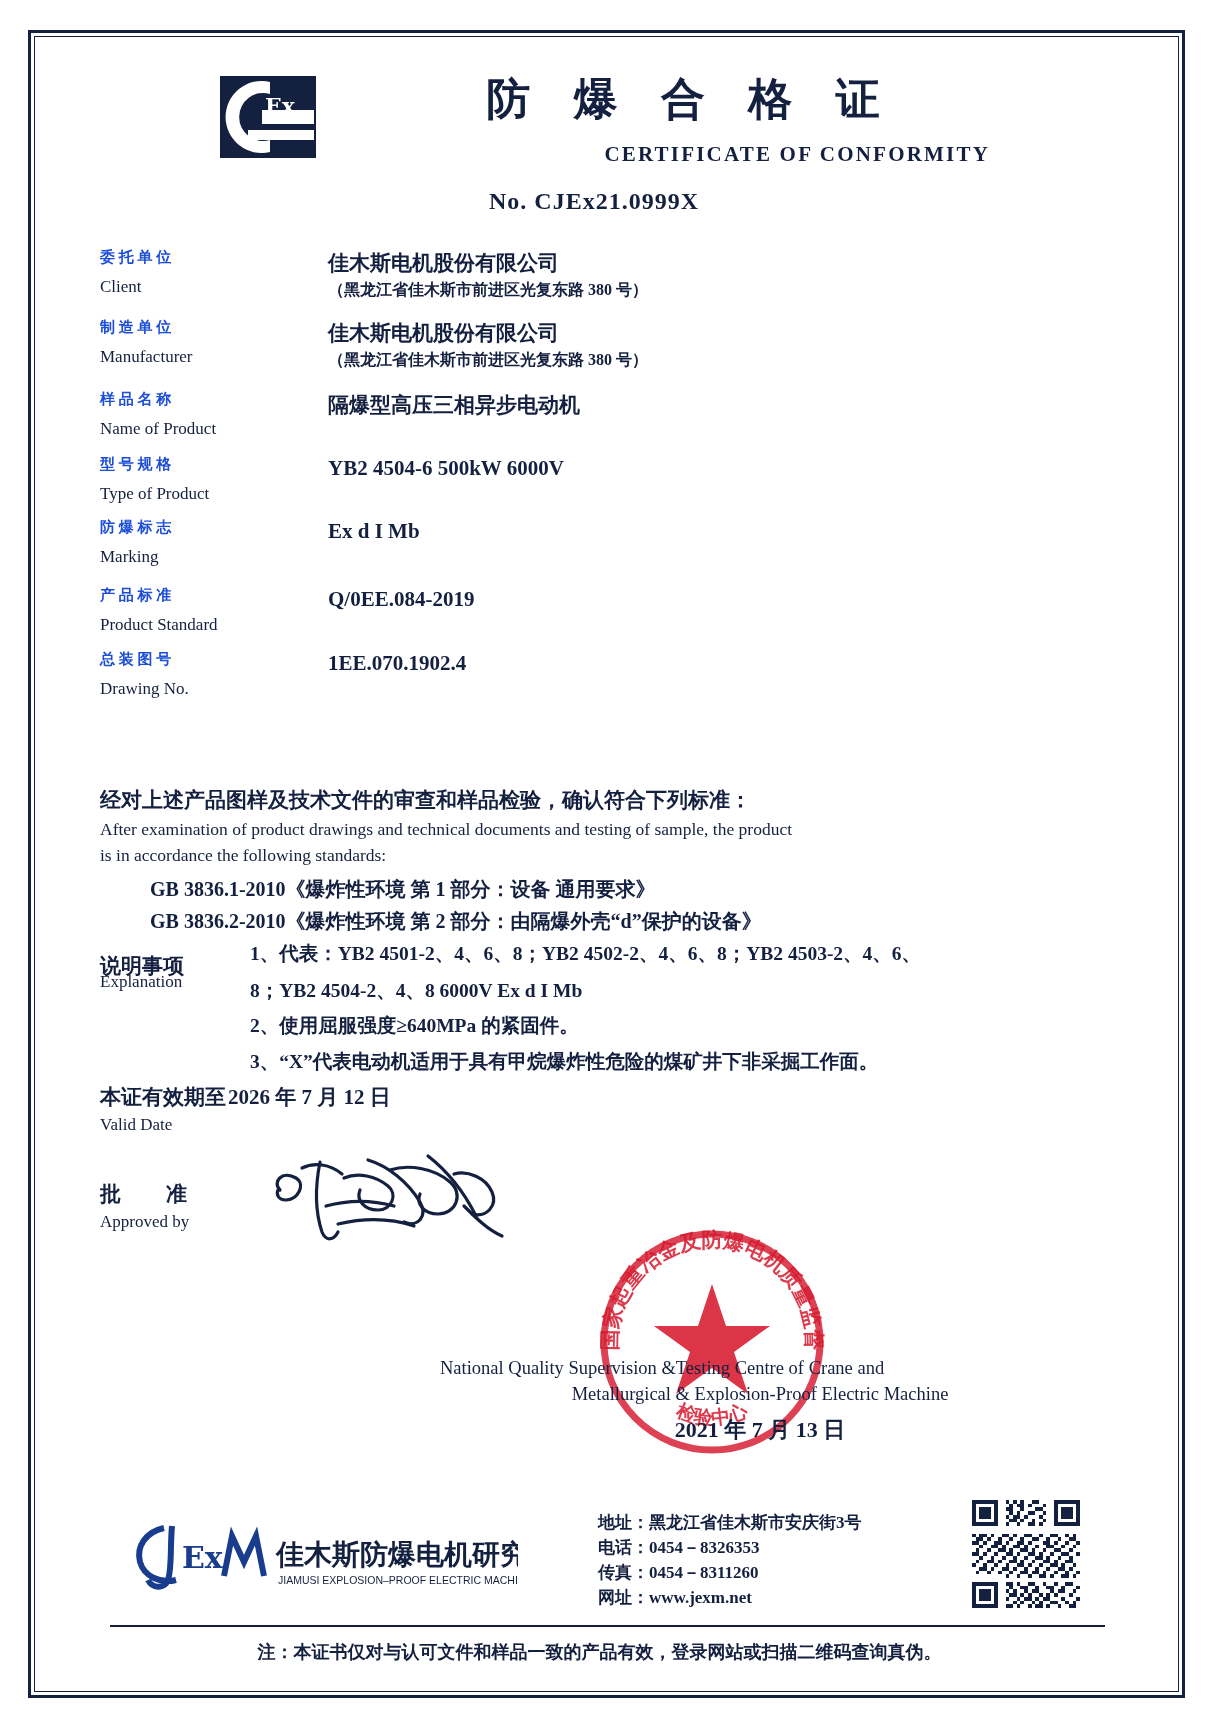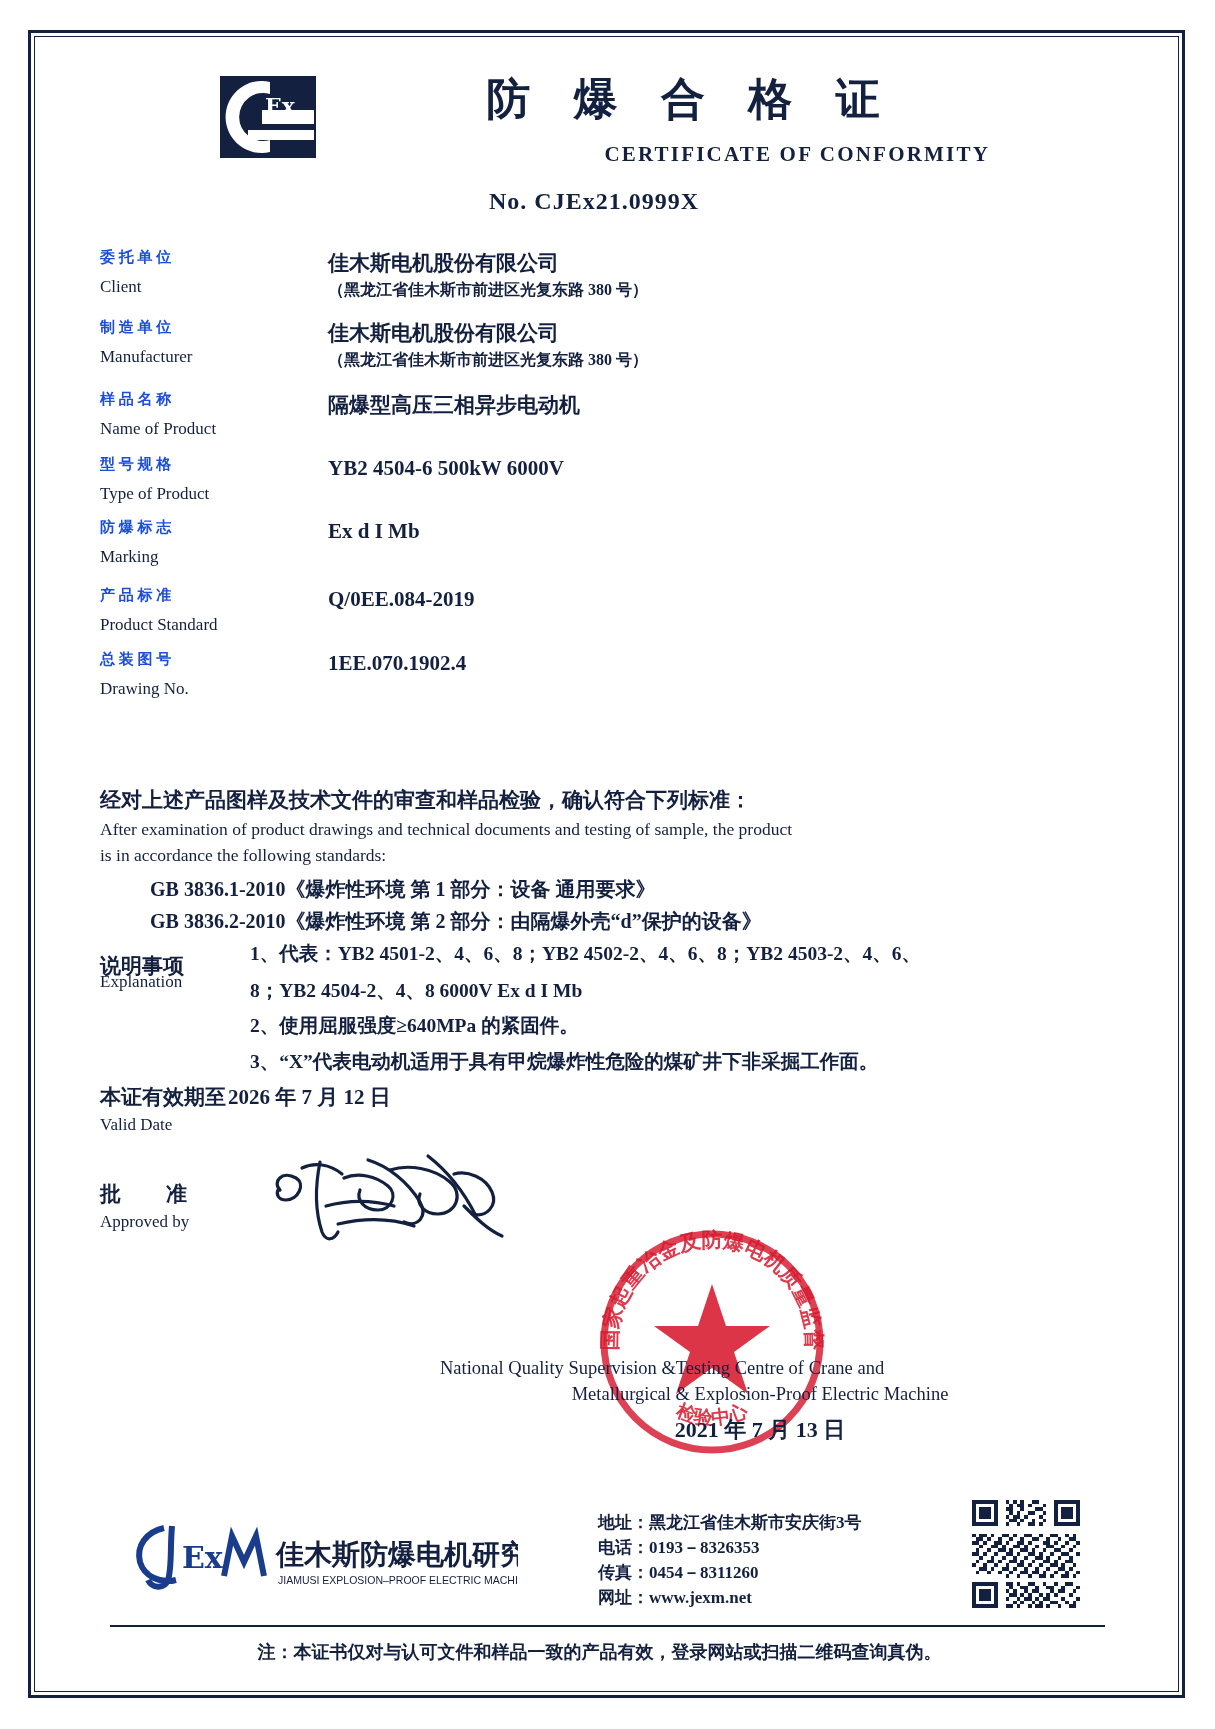--- a/index.html
+++ b/index.html
@@ -439,21 +439,21 @@
       <path d="M44 8 C42 30 44 50 40 62 C36 72 24 70 20 62" fill="none" stroke="#1a3c8c" stroke-width="6"></path>
       <text x="54" y="50" font-family="DejaVu Serif, serif" font-size="30" font-weight="bold" fill="#1a3c8c">Ex</text>
       <path d="M96 58 L104 18 L116 44 L128 18 L136 58" fill="none" stroke="#1a3c8c" stroke-width="6"></path>
       <text x="148" y="46" font-family="DejaVu Serif, serif" font-size="28" font-weight="bold" fill="#14203f">佳木斯防爆电机研究所</text>
       <text x="150" y="66" font-family="Liberation Sans, sans-serif" font-size="10.5" fill="#14203f">JIAMUSI EXPLOSION–PROOF ELECTRIC MACHINE INSTITUTE</text>
     </g>
   </svg>
 
   <div class="contact">
     <div>地址：黑龙江省佳木斯市安庆街3号</div>
-    <div>电话：0193－8326353</div>
+    <div>电话：0454－8326353</div>
     <div>传真：0454－8311260</div>
     <div>网址：www.jexm.net</div>
   </div>
 
   <svg class="qr" viewBox="0 0 29 29" shape-rendering="crispEdges">
     <rect width="29" height="29" fill="#ffffff"></rect>
     <g fill="#14203f">
       <rect x="0" y="0" width="7" height="7"></rect>
         <rect x="1" y="1" width="5" height="5" fill="#ffffff"></rect>
         <rect x="2" y="2" width="3" height="3"></rect>

